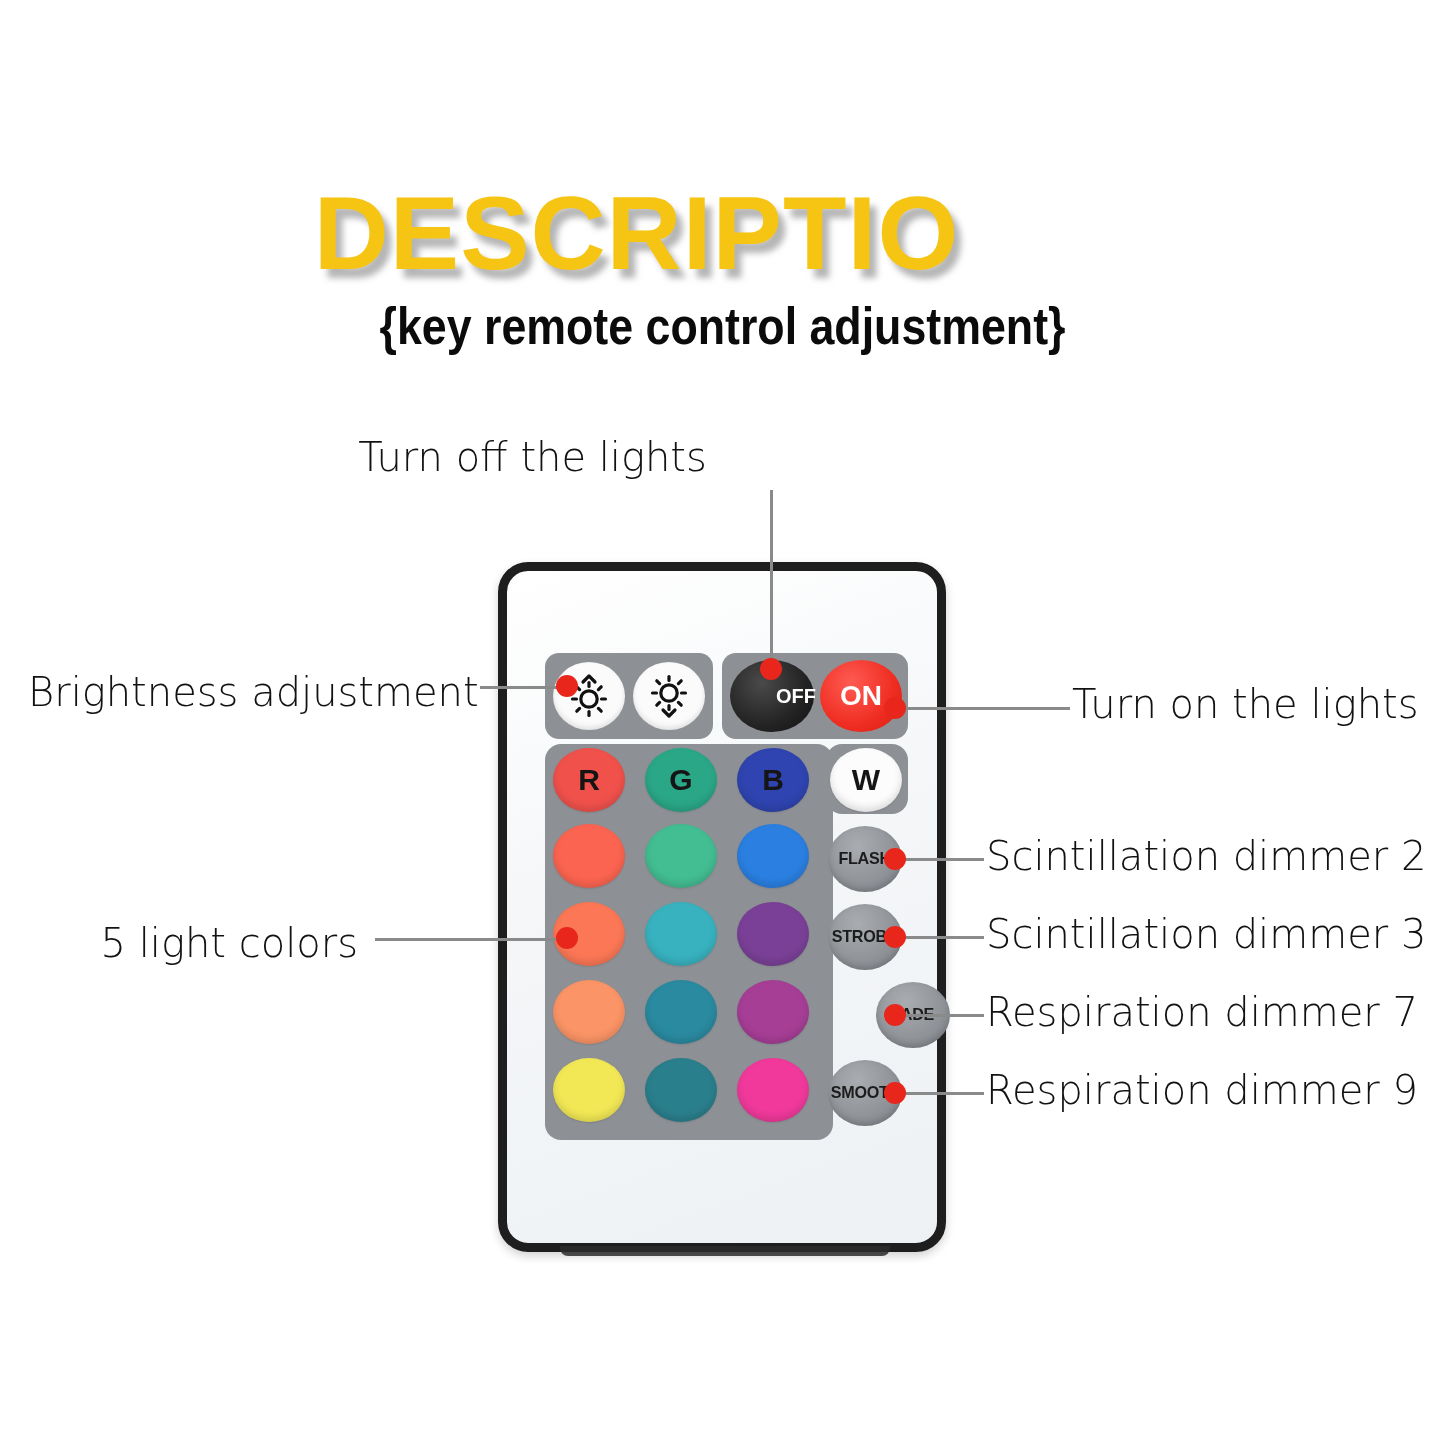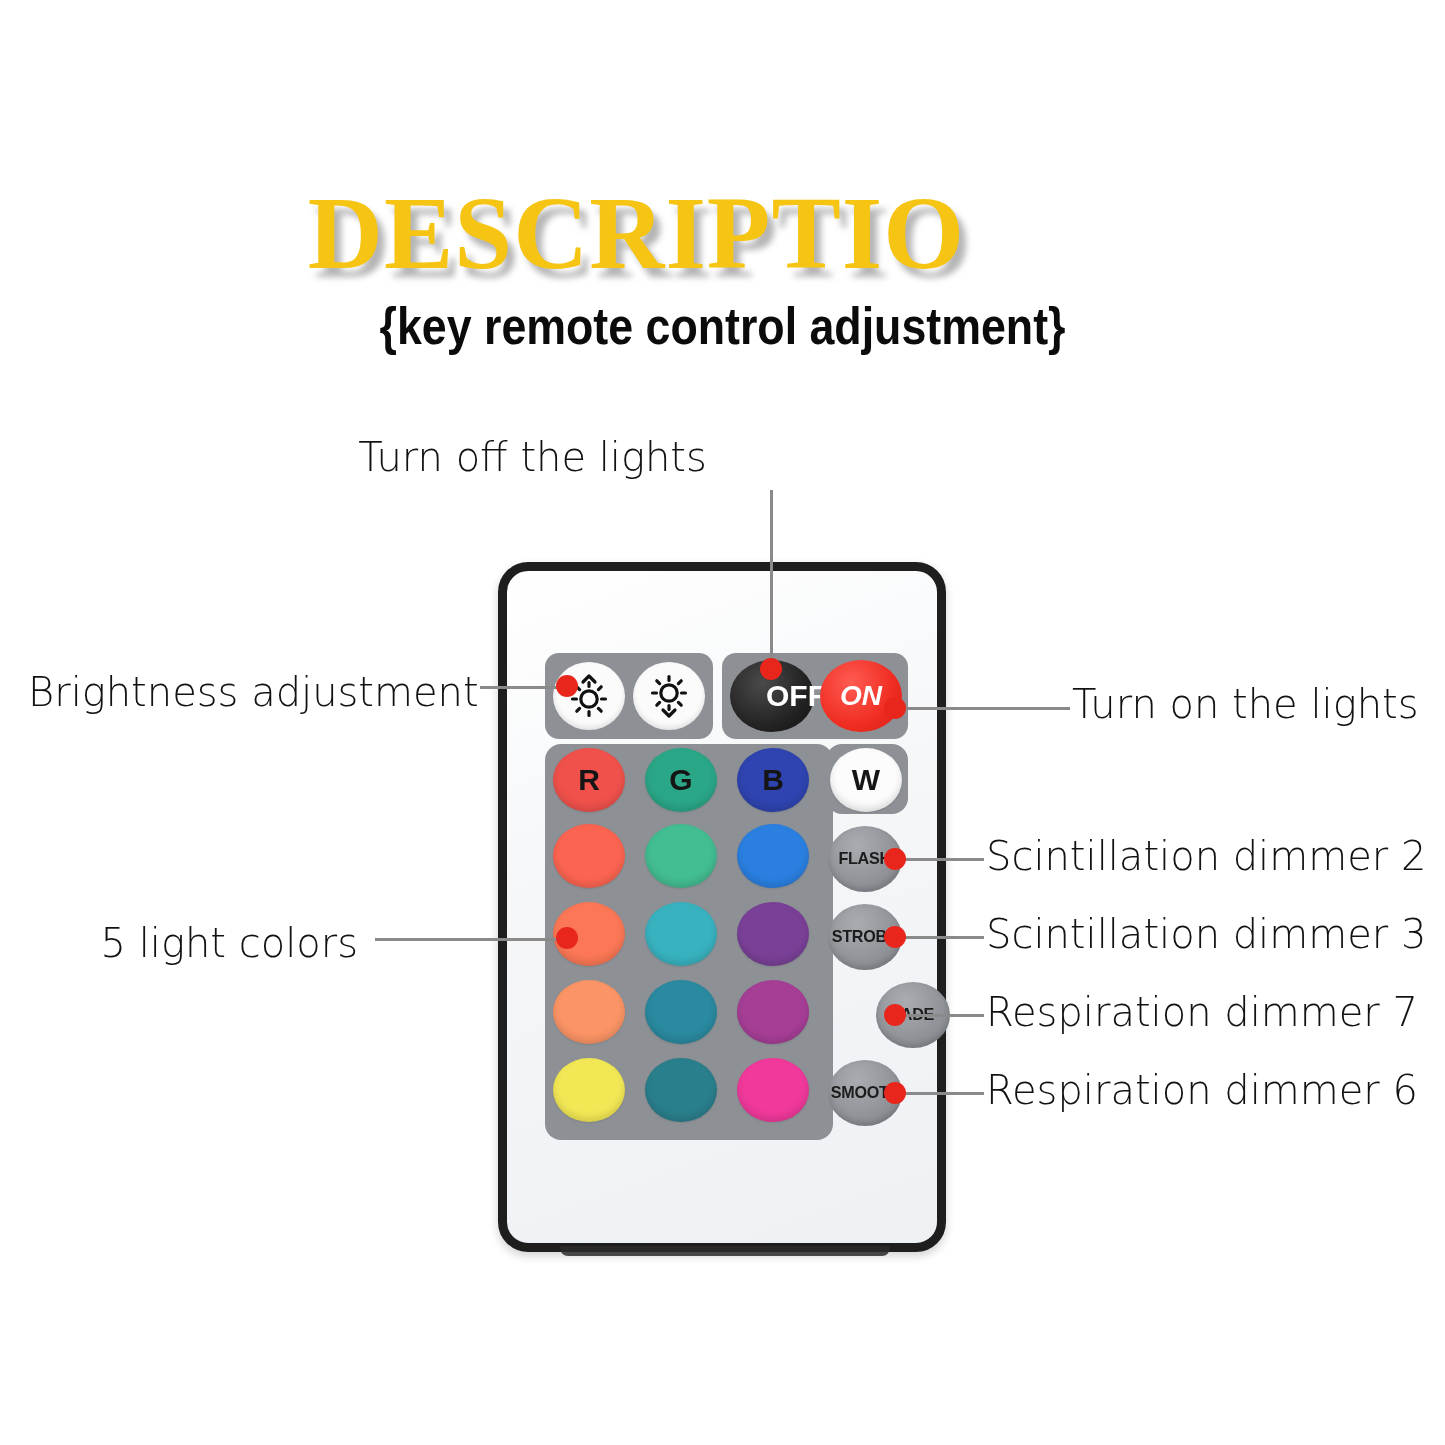--- a/index.html
+++ b/index.html
@@ -22,21 +22,21 @@
     top: 0;
     width: 1445px;
     text-align: center;
   }
   #title {
     position: absolute;
     left: 0;
     top: 181px;
     width: 1273px;
     text-align: center;
-    font-family: Liberation Serif, serif;
+    font-family: Liberation Sans, sans-serif;
     font-weight: bold;
     font-size: 104px;
     letter-spacing: 1px;
     color: #F6C413;
     text-shadow: 7px 9px 6px rgba(120,120,120,0.55);
     line-height: 1.0;
     white-space: nowrap;
   }
   #subtitle {
     position: absolute;
@@ -111,27 +111,27 @@
   }
   #btn-bright-up   { left: 553px; top: 662px; }
   #btn-bright-down { left: 633px; top: 662px; }
 
   
   #btn-off {
     left: 730px; top: 660px;
     width: 84px; height: 72px;
     background: radial-gradient(circle at 38% 32%, #4a4a4a 0%, #232323 60%, #111 100%);
   }
-  #btn-off .btn-label { color: #ffffff; font-size: 30px; letter-spacing: 0px; margin-left: 48px; }
+  #btn-off .btn-label { color: #ffffff; font-size: 20px; letter-spacing: 0px; margin-left: 48px; }
   #btn-on {
     left: 820px; top: 660px;
     width: 82px; height: 72px;
     background: radial-gradient(circle at 38% 32%, #ff5b52 0%, #ef2d22 60%, #d81d14 100%);
   }
-  #btn-on .btn-label { color: #ffffff; font-size: 28px; font-style: italic; }
+  #btn-on .btn-label { color: #ffffff; font-size: 28px; }
 
   
   .swatch {
     position: absolute;
     width: 72px; height: 64px;
     border-radius: 50%;
     box-shadow: inset 0 -4px 7px rgba(0,0,0,0.13), 0 1px 2px rgba(0,0,0,0.10);
   }
   .swatch .btn-label { font-size: 30px; color: #151515; }
   .swatch-flex {
@@ -307,13 +307,13 @@
 <div class="dot" style="left:884px; top:926px;"></div>
 <div class="leader-h" style="left:898px; top:936px; width:86px;"></div>
 <div class="callout callout-right" style="left:986px; top:914px;">Scintillation dimmer 3</div>
 
 <div class="dot" style="left:884px; top:1004px;"></div>
 <div class="leader-h" style="left:898px; top:1014px; width:86px;"></div>
 <div class="callout callout-right" style="left:986px; top:992px;">Respiration dimmer 7</div>
 
 <div class="dot" style="left:884px; top:1082px;"></div>
 <div class="leader-h" style="left:898px; top:1092px; width:86px;"></div>
-<div class="callout callout-right" style="left:986px; top:1070px;">Respiration dimmer 6</div>
+<div class="callout callout-right" style="left:986px; top:1070px;">Respiration dimmer 9</div>
 
 </body></html>

